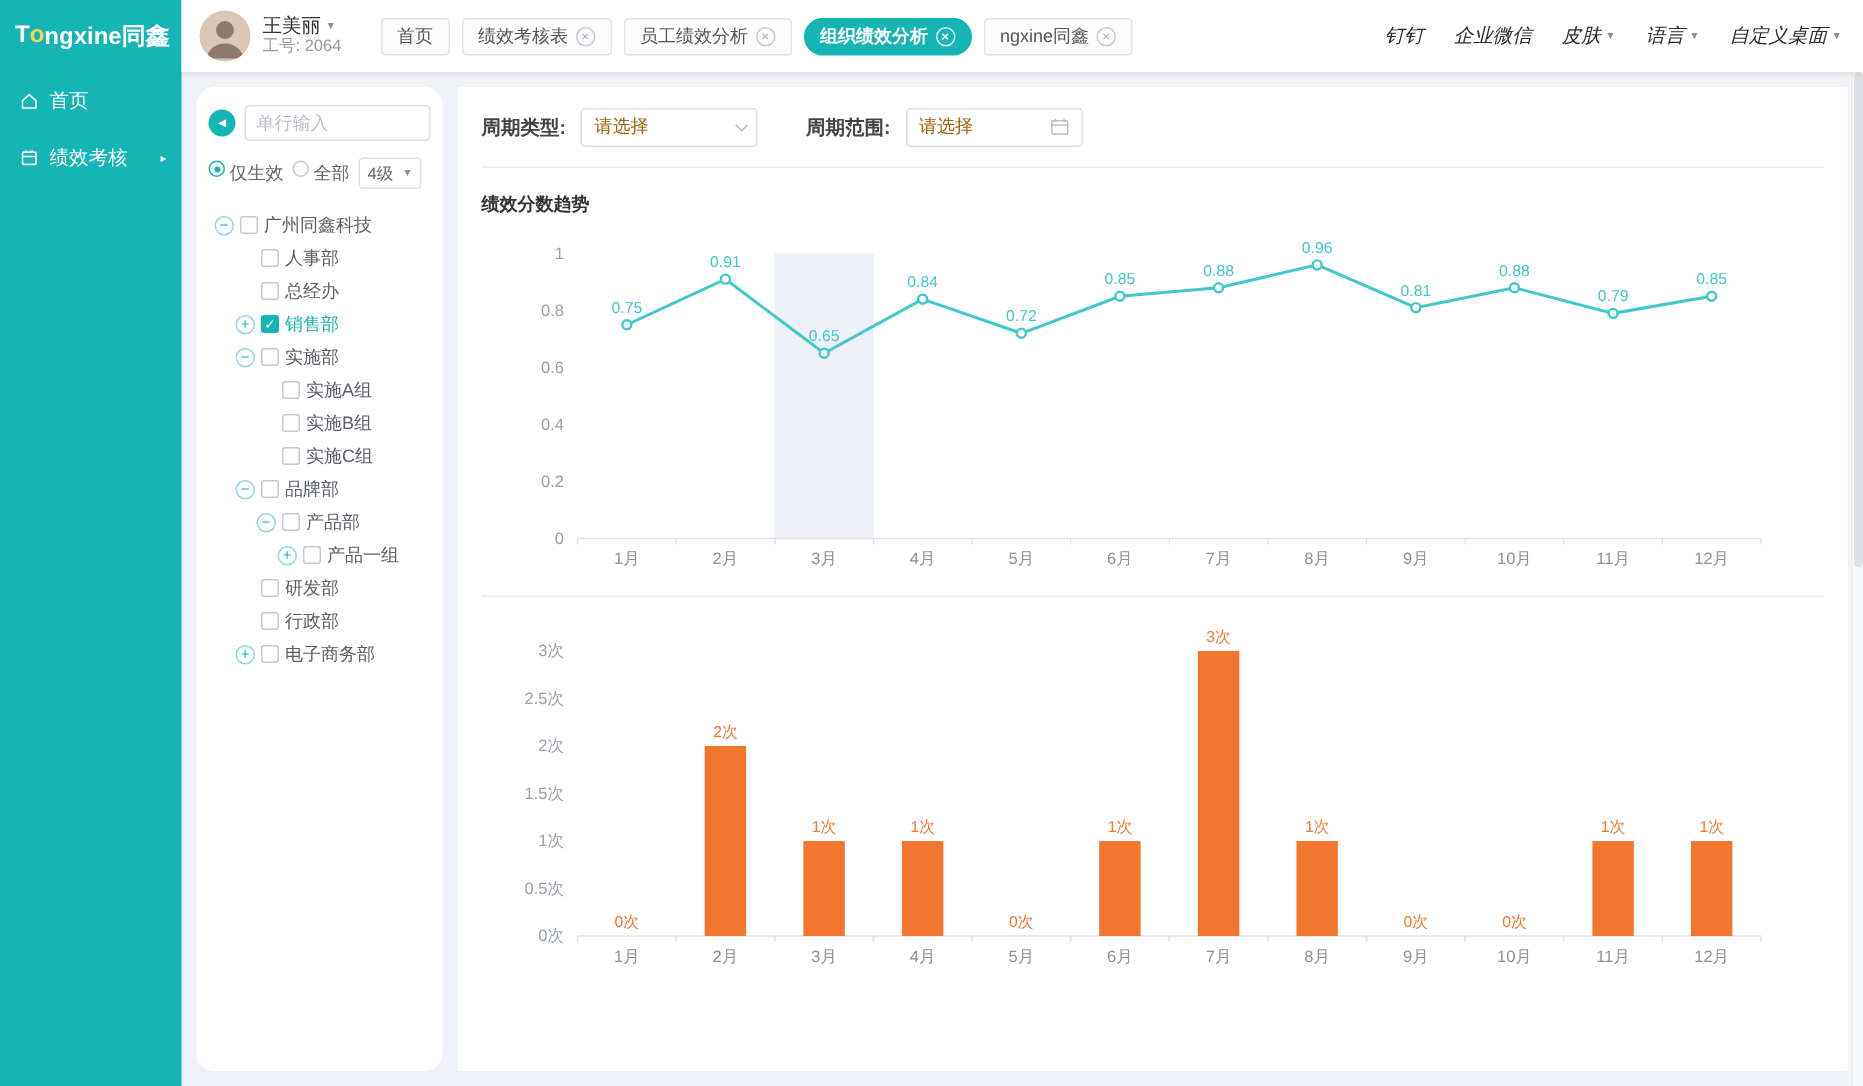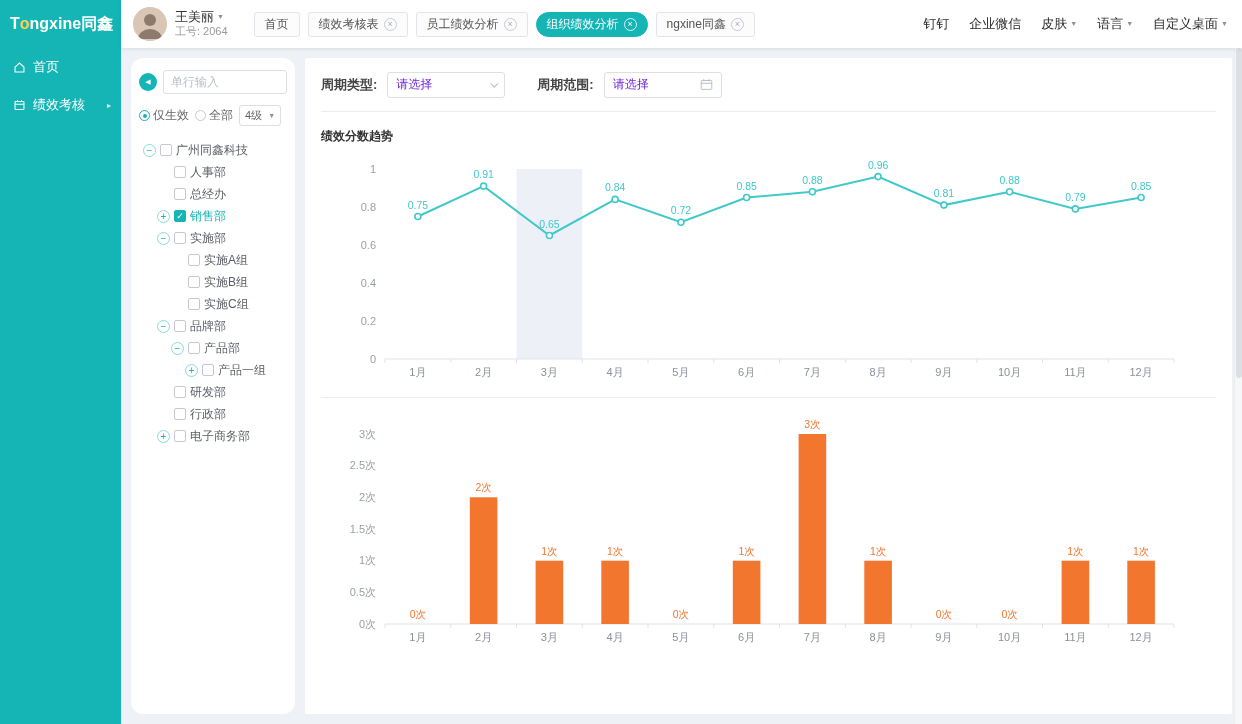--- a/index.html
+++ b/index.html
@@ -18,55 +18,55 @@
 
   
   .header { height:48px; background:#fff; display:flex; align-items:center; padding:0 14px 0 12px; box-shadow:0 1px 4px rgba(0,0,0,.09); position:relative; z-index:5; }
   .avatar { width:34px; height:34px; border-radius:50%; overflow:hidden; flex-shrink:0; background:#e3d5c8; }
   .user-block { margin-left:8px; line-height:1.25; }
   .user-name { font-size:13px; color:#333; white-space:nowrap; }
   .user-name .qcaret { margin-left:3px; }
   .user-id { font-size:11px; color:#999; }
   .tabs { display:flex; gap:8px; margin-left:26px; }
   .tab { height:25px; display:flex; align-items:center; gap:5px; padding:0 10px; font-size:12px; color:#555; background:#fcfcfc; border:1px solid #e1e4e8; border-radius:3px; cursor:pointer; white-space:nowrap; }
-  .tab.active { background:#15b5b5; border-color:#15b5b5; color:#fff; border-radius:13px; }
+  .tab.active { background:#15b5b5; border-color:#15b5b5; color:#fff; border-radius:13px;font-weight:bold; }
   .tab-close { width:13px; height:13px; border-radius:50%; border:1px solid #c6ccd4; color:#a7aeb8; font-size:9px; line-height:11px; text-align:center; }
   .tab.active .tab-close { border-color:rgba(255,255,255,.85); color:#fff; }
   .quick-links { margin-left:auto; display:flex; align-items:center; gap:20px; font-size:13px; color:#2b2b2b; }
-  .qlink { cursor:pointer; white-space:nowrap; }
+  .qlink { cursor:pointer; white-space:nowrap;font-style:italic; }
   .qcaret { font-size:7px; color:#8a8f99; margin-left:3px; vertical-align:2px; }
 
   
   .content { flex:1; display:flex; gap:10px; padding:10px; min-height:0; }
 
   
   .tree-card { width:164px; flex-shrink:0; background:#fff; border-radius:12px; padding:12px 8px; overflow:hidden; }
   .tree-top { display:flex; align-items:center; gap:6px; }
   .back-btn { width:18px; height:18px; flex-shrink:0; border-radius:50%; background:#15b5b5; color:#fff; font-size:7px; display:flex; align-items:center; justify-content:center; cursor:pointer; }
   .search-input { flex:1; min-width:0; height:24px; border:1px solid #dcdfe6; border-radius:3px; padding:0 7px; font-size:12px; color:#333; outline:none; font-family:"Liberation Sans",sans-serif; }
   .search-input::placeholder { color:#b9bfc9; }
   .radio-row { display:flex; align-items:center; gap:6px; margin-top:11px; font-size:12px; color:#666; flex-wrap:nowrap; }
-  .radio { display:inline-flex; align-items:center; gap:3px; cursor:pointer; white-space:nowrap; }
+  .radio { display:inline-flex; gap:3px; cursor:pointer; white-space:nowrap; }
   .rdot { width:11px; height:11px; border:1px solid #c6c9cf; border-radius:50%; position:relative; background:#fff; }
   .rdot.on { border-color:#15b5b5; }
   .rdot.on::after { content:''; position:absolute; left:2.5px; top:2.5px; width:4px; height:4px; border-radius:50%; background:#15b5b5; }
   .lvl-select { display:inline-flex; align-items:center; gap:3px; border:1px solid #dcdfe6; border-radius:3px; padding:2px 5px; font-size:11px; color:#666; cursor:pointer; white-space:nowrap; }
   .tree { margin-top:13px; font-size:12px; color:#5a5e66; overflow:auto; }
   .tnode { display:flex; align-items:center; gap:4px; height:22px; cursor:pointer; white-space:nowrap; }
   .exp { width:13px; height:13px; flex-shrink:0; border:1px solid #8ed9d9; color:#15b5b5; border-radius:50%; font-size:10px; line-height:11px; text-align:center; background:#fff; }
   .exp.sp { visibility:hidden; }
   .cbx { width:12px; height:12px; flex-shrink:0; border:1px solid #c6c9cf; border-radius:2px; background:#fff; color:#fff; font-size:9px; line-height:11px; text-align:center; }
   .cbx.on { background:#15b5b5; border-color:#15b5b5; }
   .tlabel.sel { color:#15b5b5; }
 
   
   .main-card { flex:1; min-width:0; background:#fff; border-radius:2px; padding:0 16px; display:flex; flex-direction:column; overflow:hidden; }
   .filter-row { height:54px; flex-shrink:0; display:flex; align-items:center; gap:10px; border-bottom:1px solid #ececec; font-size:13px; }
   .f-label { color:#444; font-weight:bold; white-space:nowrap; }
-  .select-box { width:118px; height:26px; border:1px solid #dcdfe6; border-radius:3px; display:flex; align-items:center; justify-content:space-between; padding:0 8px; font-size:12px; color:#6d28d9; cursor:pointer; margin-right:22px; }
+  .select-box { width:118px; height:26px; border:1px solid #dcdfe6; border-radius:3px; display:flex; align-items:center; justify-content:space-between; padding:0 8px; font-size:12px; color:#a16207; cursor:pointer; margin-right:22px; }
   .chev { width:6px; height:6px; border-right:1px solid #b6bcc6; border-bottom:1px solid #b6bcc6; transform:rotate(45deg) translateY(-2px); }
   .cal-icon { color:#b6bcc6; }
 
   .chart-section { padding-top:16px; }
   .chart-section.first { border-bottom:1px solid #ececec; padding-bottom:10px; }
   .chart-title { font-size:12px; font-weight:bold; color:#333; margin-bottom:4px; }
   .chart-box { width:100%; height:238px; }
 
   
   .v-scrollbar { position:fixed; top:0; right:0; width:8px; height:724px; background:#f6f7f8; border-left:1px solid #ececec; }

